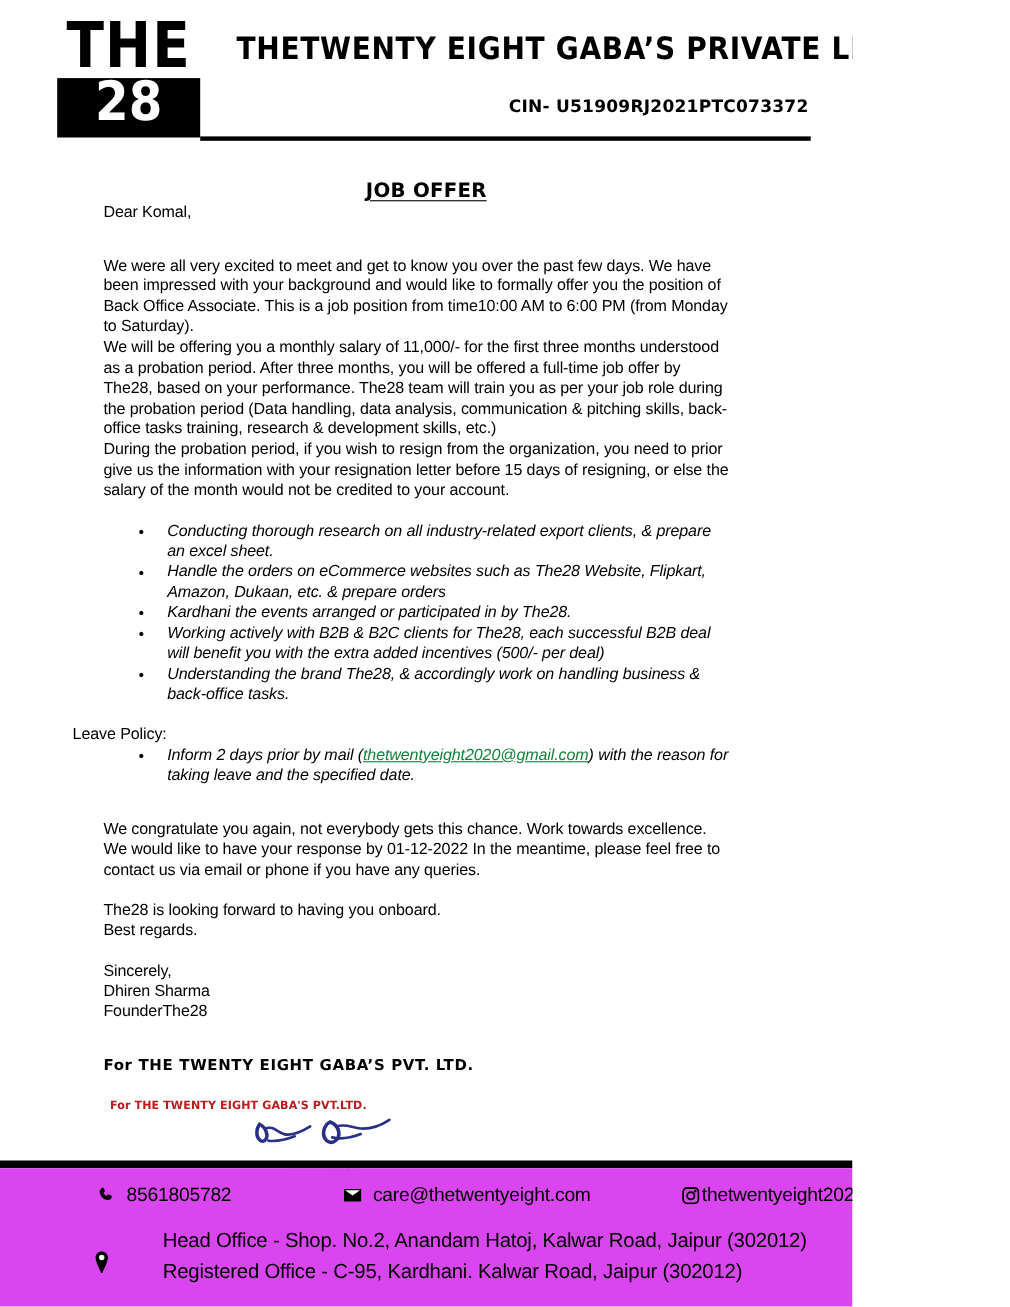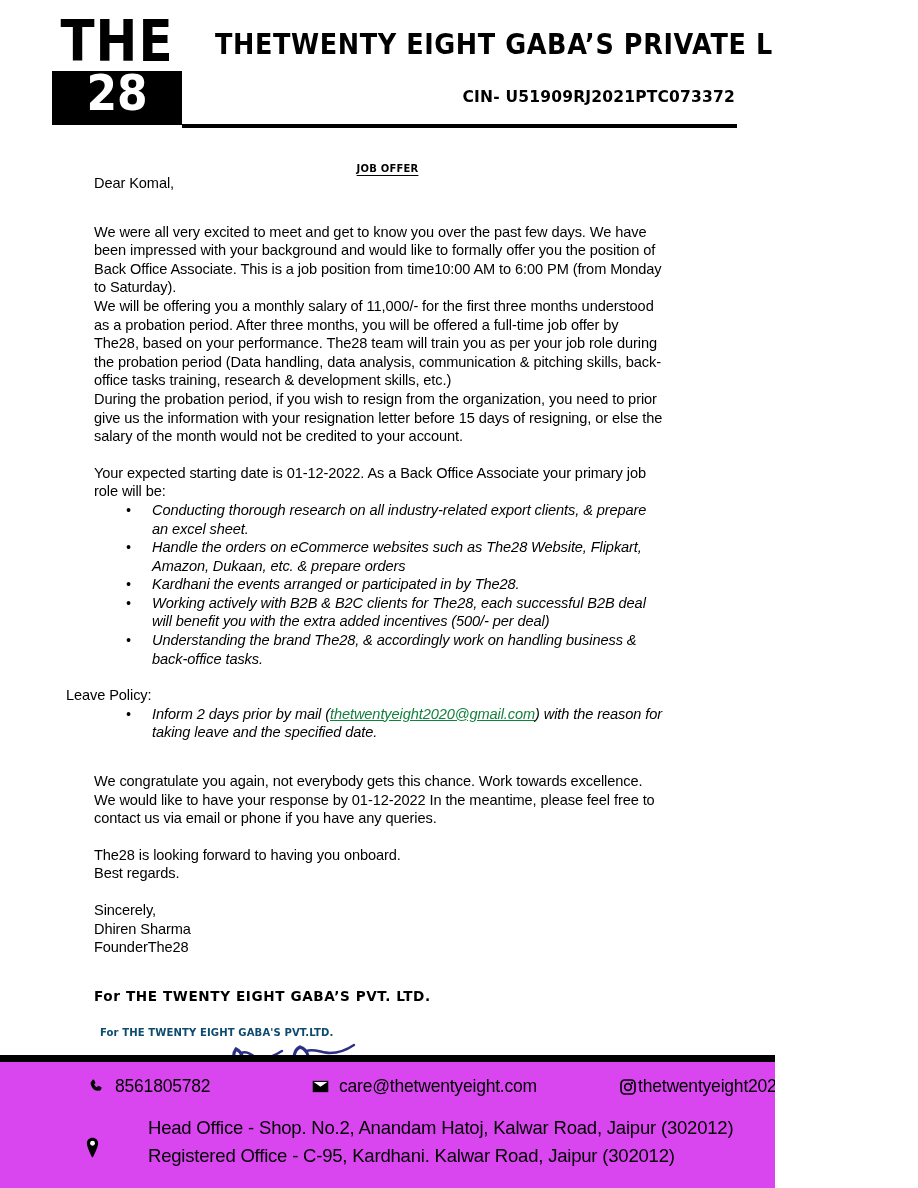--- a/index.html
+++ b/index.html
@@ -88,21 +88,21 @@
     height: 4px;
     background: #000000;
   }
 
   
   .doc-title {
     text-align: center;
     margin-top: 28px;
     font-family: "DejaVu Sans", sans-serif;
     font-weight: bold;
-    font-size: 10px;
+    font-size: 18px;
     text-decoration: underline;
     text-underline-offset: 3px;
     letter-spacing: 0.2px;
   }
   .body-wrap {
     padding-left: 94px;
     padding-right: 112px;
     font-size: 14.6px;
     line-height: 18.6px;
     letter-spacing: -0.1px;
@@ -156,21 +156,21 @@
     letter-spacing: 0.6px;
   }
 
   
   .stamp {
     position: relative;
     margin-top: 18px;
     margin-left: 6px;
     width: 270px;
     height: 78px;
-    color: #0c4a6e;
+    color: #b91c1c;
   }
   .stamp-top {
     font-family: "DejaVu Sans", sans-serif;
     font-weight: bold;
     font-size: 10.4px;
     letter-spacing: 0.1px;
     white-space: nowrap;
     transform: scaleX(0.97);
     transform-origin: left top;
   }
@@ -281,21 +281,20 @@
     <div class="salutation para">Dear Komal,</div>
 
     <div class="gap-lg"></div>
 
     <p class="para">We were all very excited to meet and get to know you over the past few days. We have been impressed with your background and would like to formally offer you the position of Back Office Associate. This is a job position from time10:00 AM to 6:00 PM (from Monday to Saturday).</p>
     <p class="para">We will be offering you a monthly salary of 11,000/- for the first three months understood as a probation period. After three months, you will be offered a full-time job offer by The28, based on your performance. The28 team will train you as per your job role during the probation period (Data handling, data analysis, communication &amp; pitching skills, back-office tasks training, research &amp; development skills, etc.)</p>
     <p class="para">During the probation period, if you wish to resign from the organization, you need to prior give us the information with your resignation letter before 15 days of resigning, or else the salary of the month would not be credited to your account.</p>
 
     <div class="gap-md"></div>
 
-    <p class="para">Your expected starting date is 01-12-2022. As a Back Office Associate your primary job role will be:</p>
 
     <ul class="bullets">
       <li>Conducting thorough research on all industry-related export clients, &amp; prepare an excel sheet.</li>
       <li>Handle the orders on eCommerce websites such as The28 Website, Flipkart, Amazon, Dukaan, etc. &amp; prepare orders</li>
       <li>Kardhani the events arranged or participated in by The28.</li>
       <li>Working actively with B2B &amp; B2C clients for The28, each successful B2B deal will benefit you with the extra added incentives (500/- per deal)</li>
       <li>Understanding the brand The28, &amp; accordingly work on handling business &amp; back-office tasks.</li>
     </ul>
 
     <div class="gap-md"></div>

